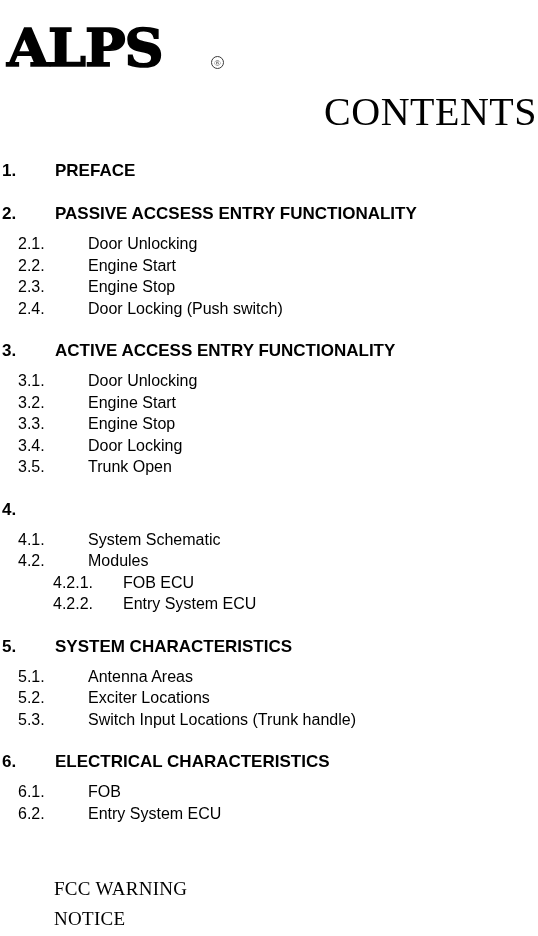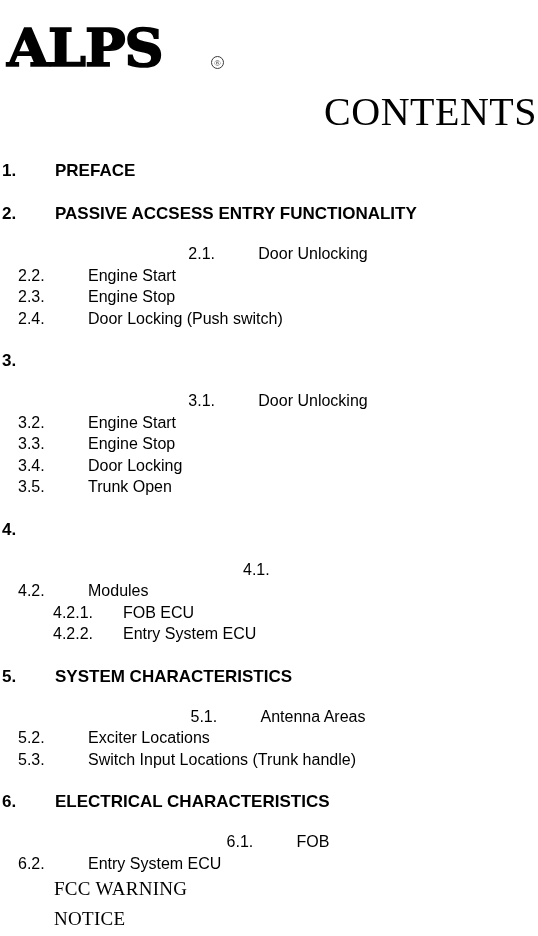--- a/index.html
+++ b/index.html
@@ -102,21 +102,21 @@
     font-weight: 400;
     font-size: 16px;
     line-height: 21.5px;
     padding-left: 53px;
   }
   .lvl3 .num { width: 70px; flex: 0 0 70px; }
 
   
   .gap-before-h1 { margin-top: 21px; }
   .gap-first-h1  { margin-top: 0; }
-  .group-start   { margin-top: 18px; justify-content: center; }
+  .group-start   { margin-top: 8px; }
 
   
   #footer-notes {
     position: absolute;
     left: 54px;
     top: 874px;
   }
   .footer-line {
     font-family: Liberation Serif, serif;
     font-size: 19px;
@@ -156,20 +156,21 @@
     <div class="toc-row lvl2">
       <span class="num">2.3.</span>
       <span class="label">Engine Stop</span>
     </div>
     <div class="toc-row lvl2">
       <span class="num">2.4.</span>
       <span class="label">Door Locking (Push switch)</span>
     </div>
     <div class="toc-row lvl1 gap-before-h1">
       <span class="num">3.</span>
+      <span class="label">ACTIVE ACCESS ENTRY FUNCTIONALITY</span>
     </div>
     <div class="toc-row lvl2 group-start">
       <span class="num">3.1.</span>
       <span class="label">Door Unlocking</span>
     </div>
     <div class="toc-row lvl2">
       <span class="num">3.2.</span>
       <span class="label">Engine Start</span>
     </div>
     <div class="toc-row lvl2">
@@ -182,20 +183,21 @@
     </div>
     <div class="toc-row lvl2">
       <span class="num">3.5.</span>
       <span class="label">Trunk Open</span>
     </div>
     <div class="toc-row lvl1 gap-before-h1">
       <span class="num">4.</span>
     </div>
     <div class="toc-row lvl2 group-start">
       <span class="num">4.1.</span>
+      <span class="label">System Schematic</span>
     </div>
     <div class="toc-row lvl2">
       <span class="num">4.2.</span>
       <span class="label">Modules</span>
     </div>
     <div class="toc-row lvl3">
       <span class="num">4.2.1.</span>
       <span class="label">FOB ECU</span>
     </div>
     <div class="toc-row lvl3">

